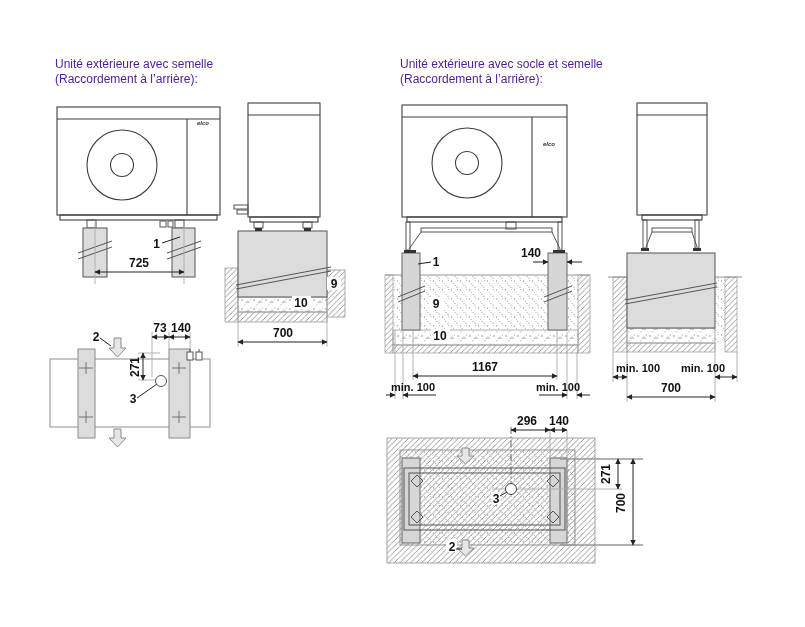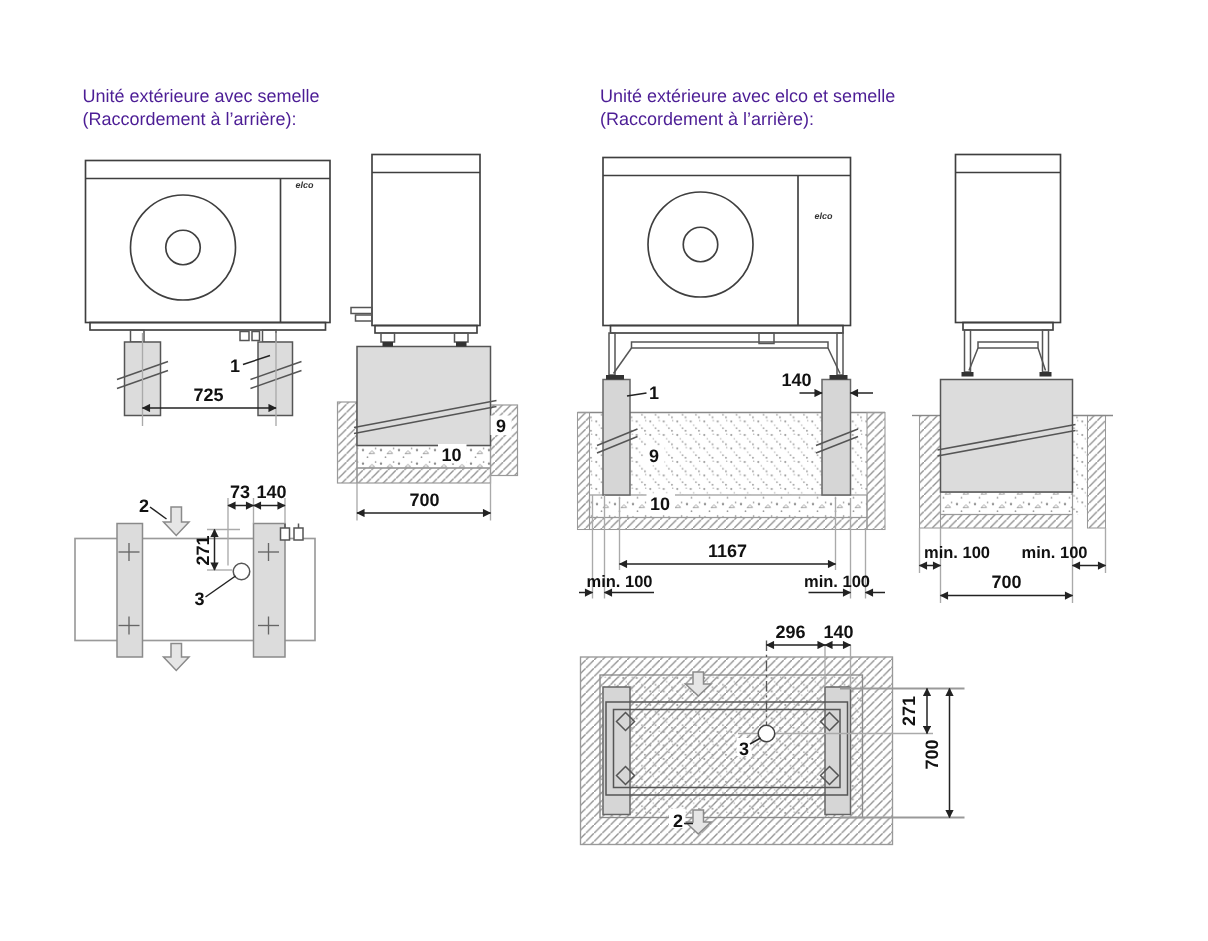--- a/index.html
+++ b/index.html
@@ -24,21 +24,21 @@
 </head>
 <body>
 
 <div id="canvas">
 
   <div class="title" style="left:55px;top:57px;">
     <span>Unité extérieure avec semelle</span><br>
     <span>(Raccordement à l’arrière):</span>
   </div>
   <div class="title" style="left:400px;top:57px;">
-    <span>Unité extérieure avec elco et semelle</span><br>
+    <span>Unité extérieure avec socle et semelle</span><br>
     <span>(Raccordement à l’arrière):</span>
   </div>
 
   <svg width="805" height="627" viewBox="0 0 805 627" style="position:absolute;left:0;top:0;">
     <defs>
       <marker id="arr" viewBox="0 0 10 10" refX="9.2" refY="5" markerWidth="7.5" markerHeight="5.5" markerUnits="userSpaceOnUse" orient="auto-start-reverse">
         <path d="M0,0 L10,5 L0,10 z" fill="#222"></path>
       </marker>
       <pattern id="hatch" width="5.5" height="5.5" patternUnits="userSpaceOnUse">
         <path d="M-1,6.5 L6.5,-1" stroke="#8f8f8f" stroke-width="0.9"></path>

